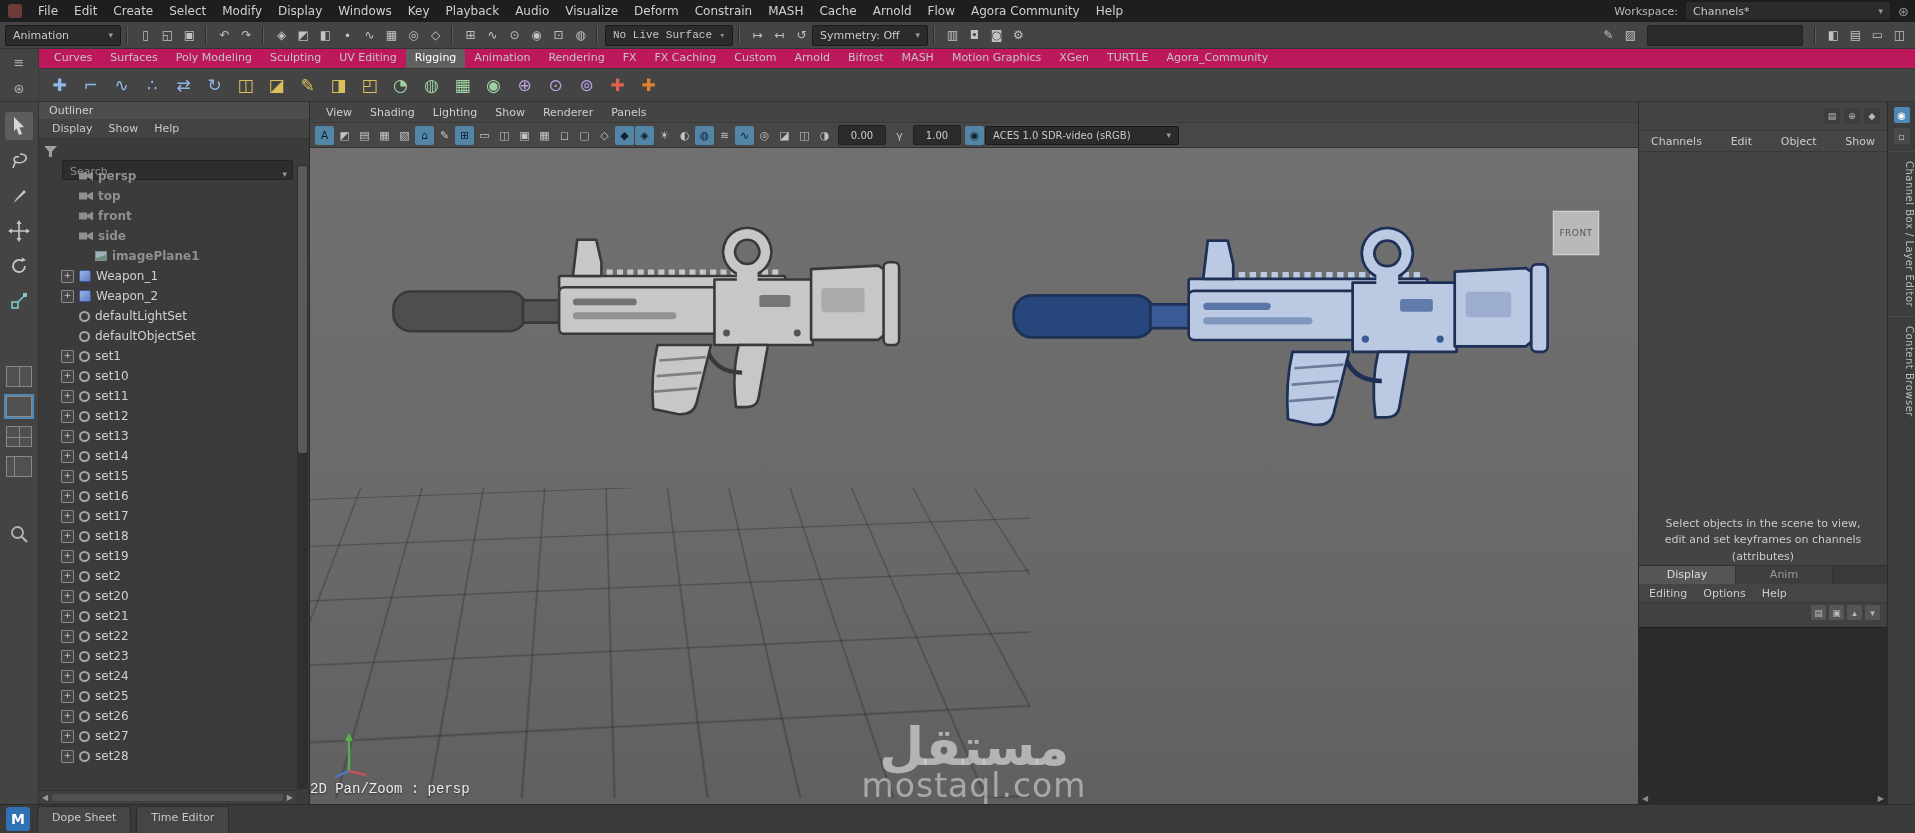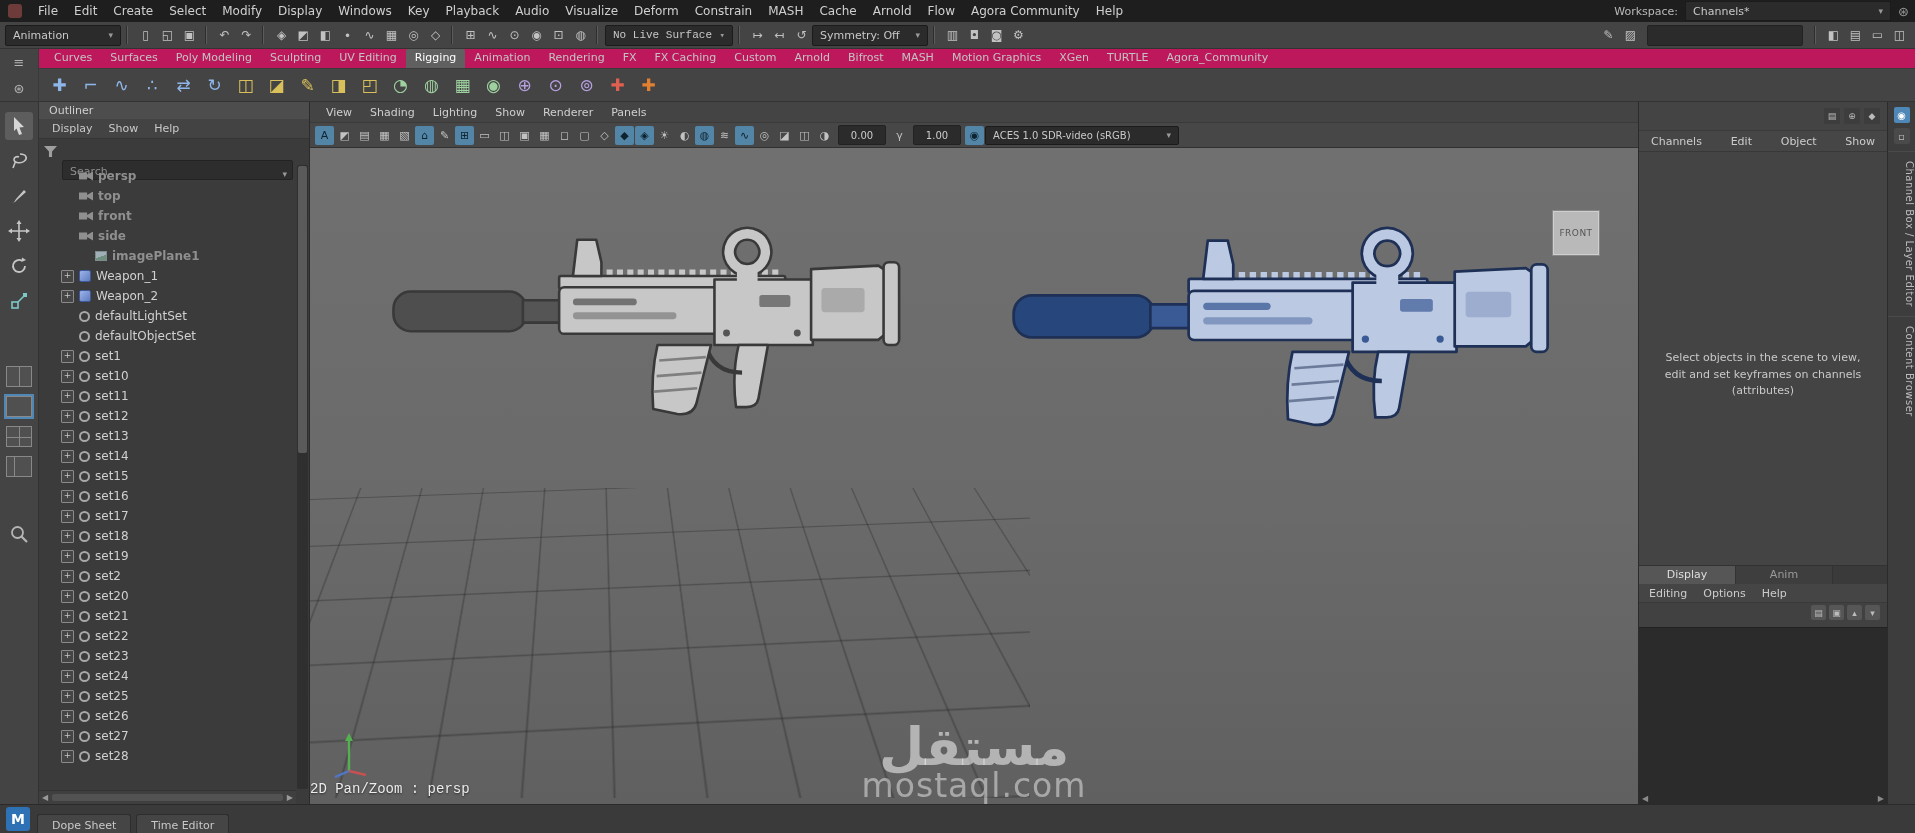--- a/index.html
+++ b/index.html
@@ -149,21 +149,21 @@
 
   
   #rightpanel{width:248px;background:#444;display:flex;flex-direction:column;flex:none;
               border-right:1px solid #2b2b2b;}
   .rp-topicons{height:22px;display:flex;justify-content:flex-end;gap:4px;padding:3px 7px;align-items:center;}
   .rp-topicon{width:16px;height:16px;font-size:9px;color:#bbb;display:flex;align-items:center;
               justify-content:center;background:#3d3d3d;border-radius:2px;cursor:pointer;}
   .rp-menus{height:20px;display:flex;justify-content:space-between;padding:0 12px;align-items:center;
             background:#464646;border-top:1px solid #3a3a3a;border-bottom:1px solid #383838;}
   .rp-menu{font-size:11px;color:#cccccc;cursor:pointer;}
-  .rp-empty{flex:1;display:flex;justify-content:center;align-items:flex-start;padding-top:198px;}
+  .rp-empty{flex:1;display:flex;justify-content:center;align-items:flex-end;padding-top:198px;}
   .rp-empty-text{width:202px;text-align:center;font-size:11px;color:#c9c9c9;line-height:1.5;}
   .rp-layers{height:238px;display:flex;flex-direction:column;border-top:1px solid #323232;flex:none;}
   .lay-tabs{height:18px;display:flex;background:#3a3a3a;}
   .lay-tab{width:96px;text-align:center;font-size:11px;line-height:18px;background:#3e3e3e;
            color:#9a9a9a;border-right:1px solid #333;cursor:pointer;}
   .lay-tab.active{background:#565656;color:#dedede;}
   .lay-menus{height:18px;display:flex;gap:16px;padding:0 10px;align-items:center;font-size:11px;
              background:#454545;border-bottom:1px solid #393939;}
   .lay-menus span{cursor:pointer;}
   .lay-icons{height:20px;display:flex;justify-content:flex-end;gap:3px;padding:2px 7px;background:#414141;}
@@ -181,21 +181,21 @@
   .strip-icon.blue{background:#4f87b6;color:#fff;}
   .strip-icon.gray{background:#4a4a4a;color:#bbb;}
   .vtab{writing-mode:vertical-rl;font-size:10px;color:#bdbdbd;padding:9px 0;letter-spacing:.5px;
         border-top:1px solid #4a4a4a;width:100%;text-align:center;cursor:pointer;white-space:nowrap;}
 
   
   #bottombar{height:28px;background:#3a3a3a;border-top:1px solid #2a2a2a;display:flex;
              align-items:flex-end;padding:0 6px;gap:7px;flex:none;}
   .avatar{width:24px;height:24px;border-radius:3px;background:#2e72b5;color:#fff;font-weight:bold;
           font-size:14px;display:flex;align-items:center;justify-content:center;margin-bottom:2px;cursor:pointer;}
-  .btab{padding:4px 14px 1px;font-size:11px;color:#c8c8c8;background:#454545;
+  .btab{padding:4px 14px 9px;font-size:11px;color:#c8c8c8;background:#454545;
         border:1px solid #2d2d2d;border-bottom:none;border-radius:3px 3px 0 0;cursor:pointer;}
 </style>
 </head>
 <body>
 
 <svg width="0" height="0" style="position:absolute">
   <defs>
     <g id="rifleShape" stroke="var(--ln)" stroke-width="3" stroke-linejoin="round">
       <line x1="215" y1="99" x2="450" y2="99" stroke="var(--bd)" stroke-width="9" stroke-dasharray="7 5"></line>
       <rect x="4" y="120" width="154" height="46" rx="20" fill="var(--sp)"></rect>

